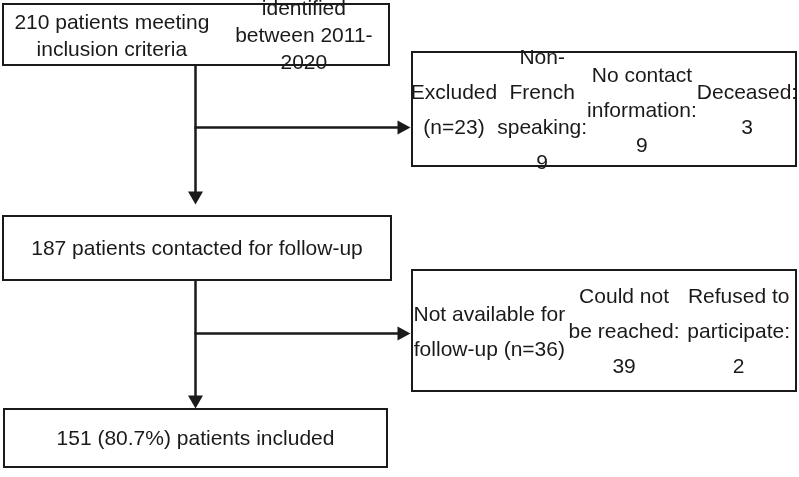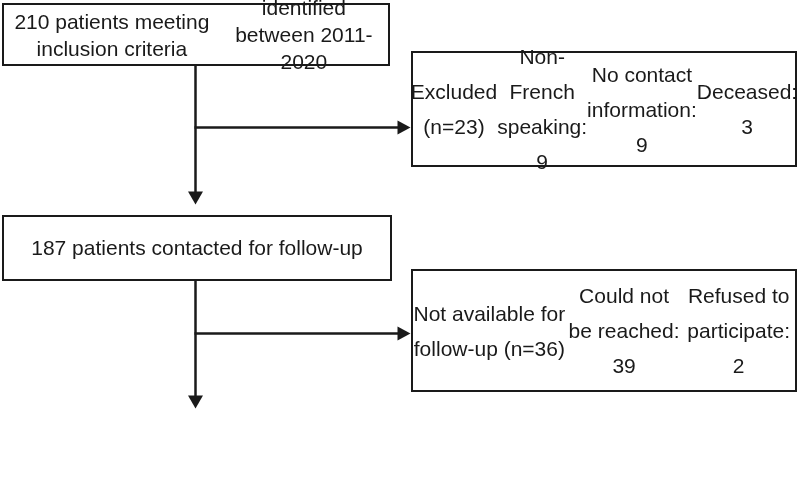--- a/index.html
+++ b/index.html
@@ -92,14 +92,17 @@
   <div class="box" id="box-contacted">
     <div>187 patients contacted for follow-up</div>
   </div>
 
   <div class="box" id="box-notavailable">
     <div>Not available for follow-up (n=36)</div>
     <div>Could not be reached: 39</div>
     <div>Refused to participate: 2</div>
   </div>
 
+  <div class="box" id="box-included">
+    <div>151 (80.7%) patients included</div>
+  </div>
 
 </div>
 
 </body></html>

